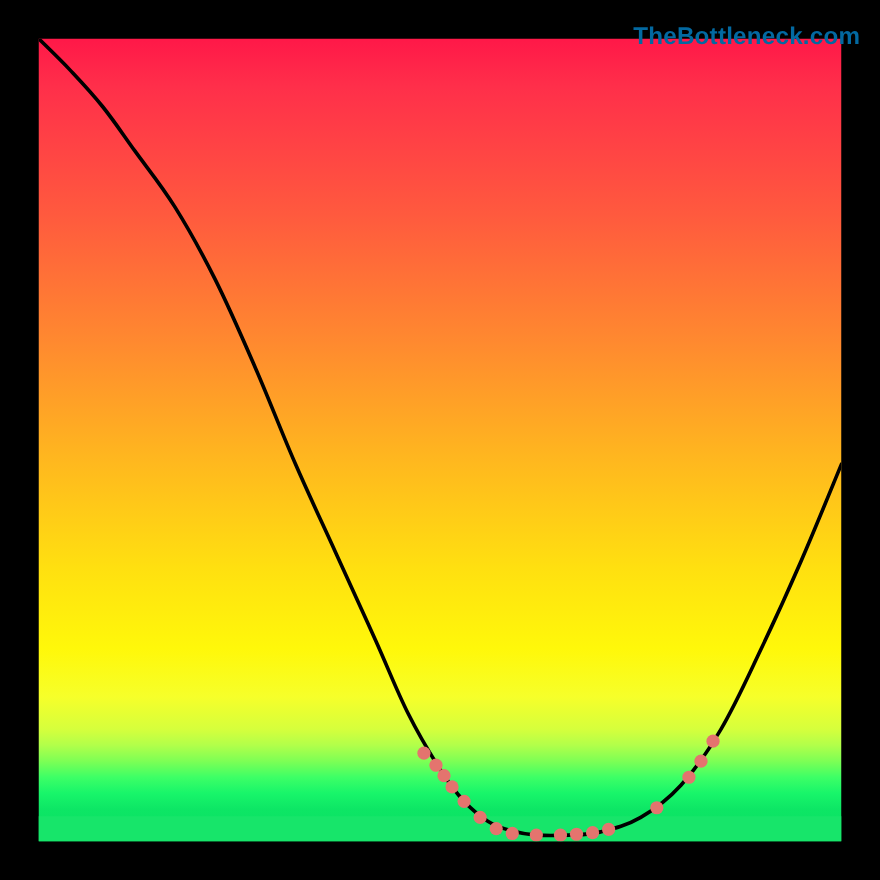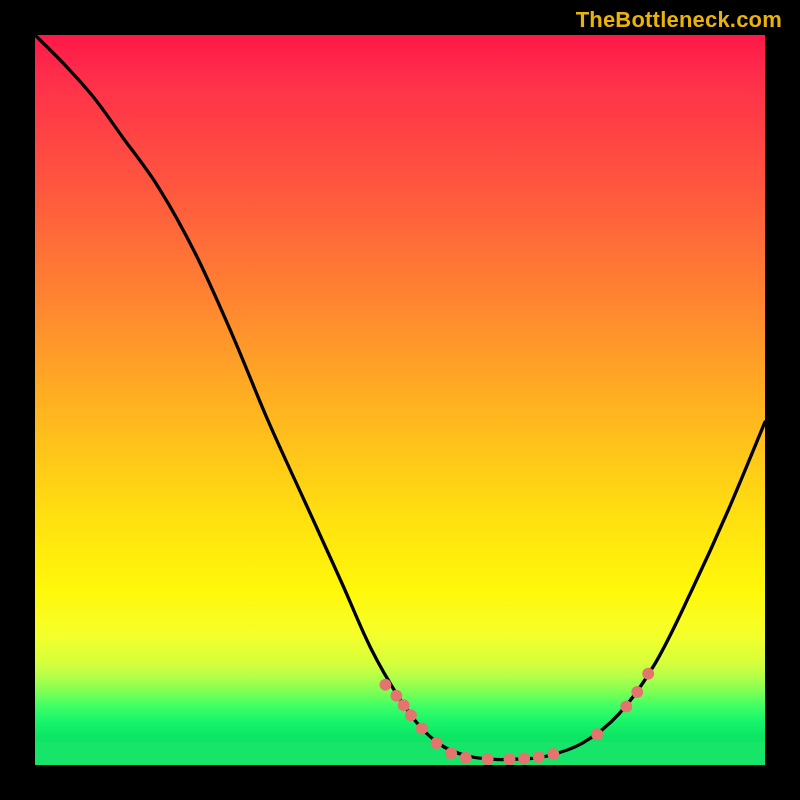--- a/index.html
+++ b/index.html
@@ -12,23 +12,23 @@
     overflow: hidden;
   }
   .outer {
     position: relative;
     width: 800px;
     height: 800px;
     background: #000;
   }
   .watermark {
     position: absolute;
-    top: 7px;
+    top: 20px;
     right: 18px;
-    color: #eab308;
+    color: #0369a1;
     font-size: 22px;
     font-weight: 600;
     letter-spacing: 0.2px;
     z-index: 30;
     user-select: none;
   }
   
   .plot {
     position: absolute;
     left: 35px;

